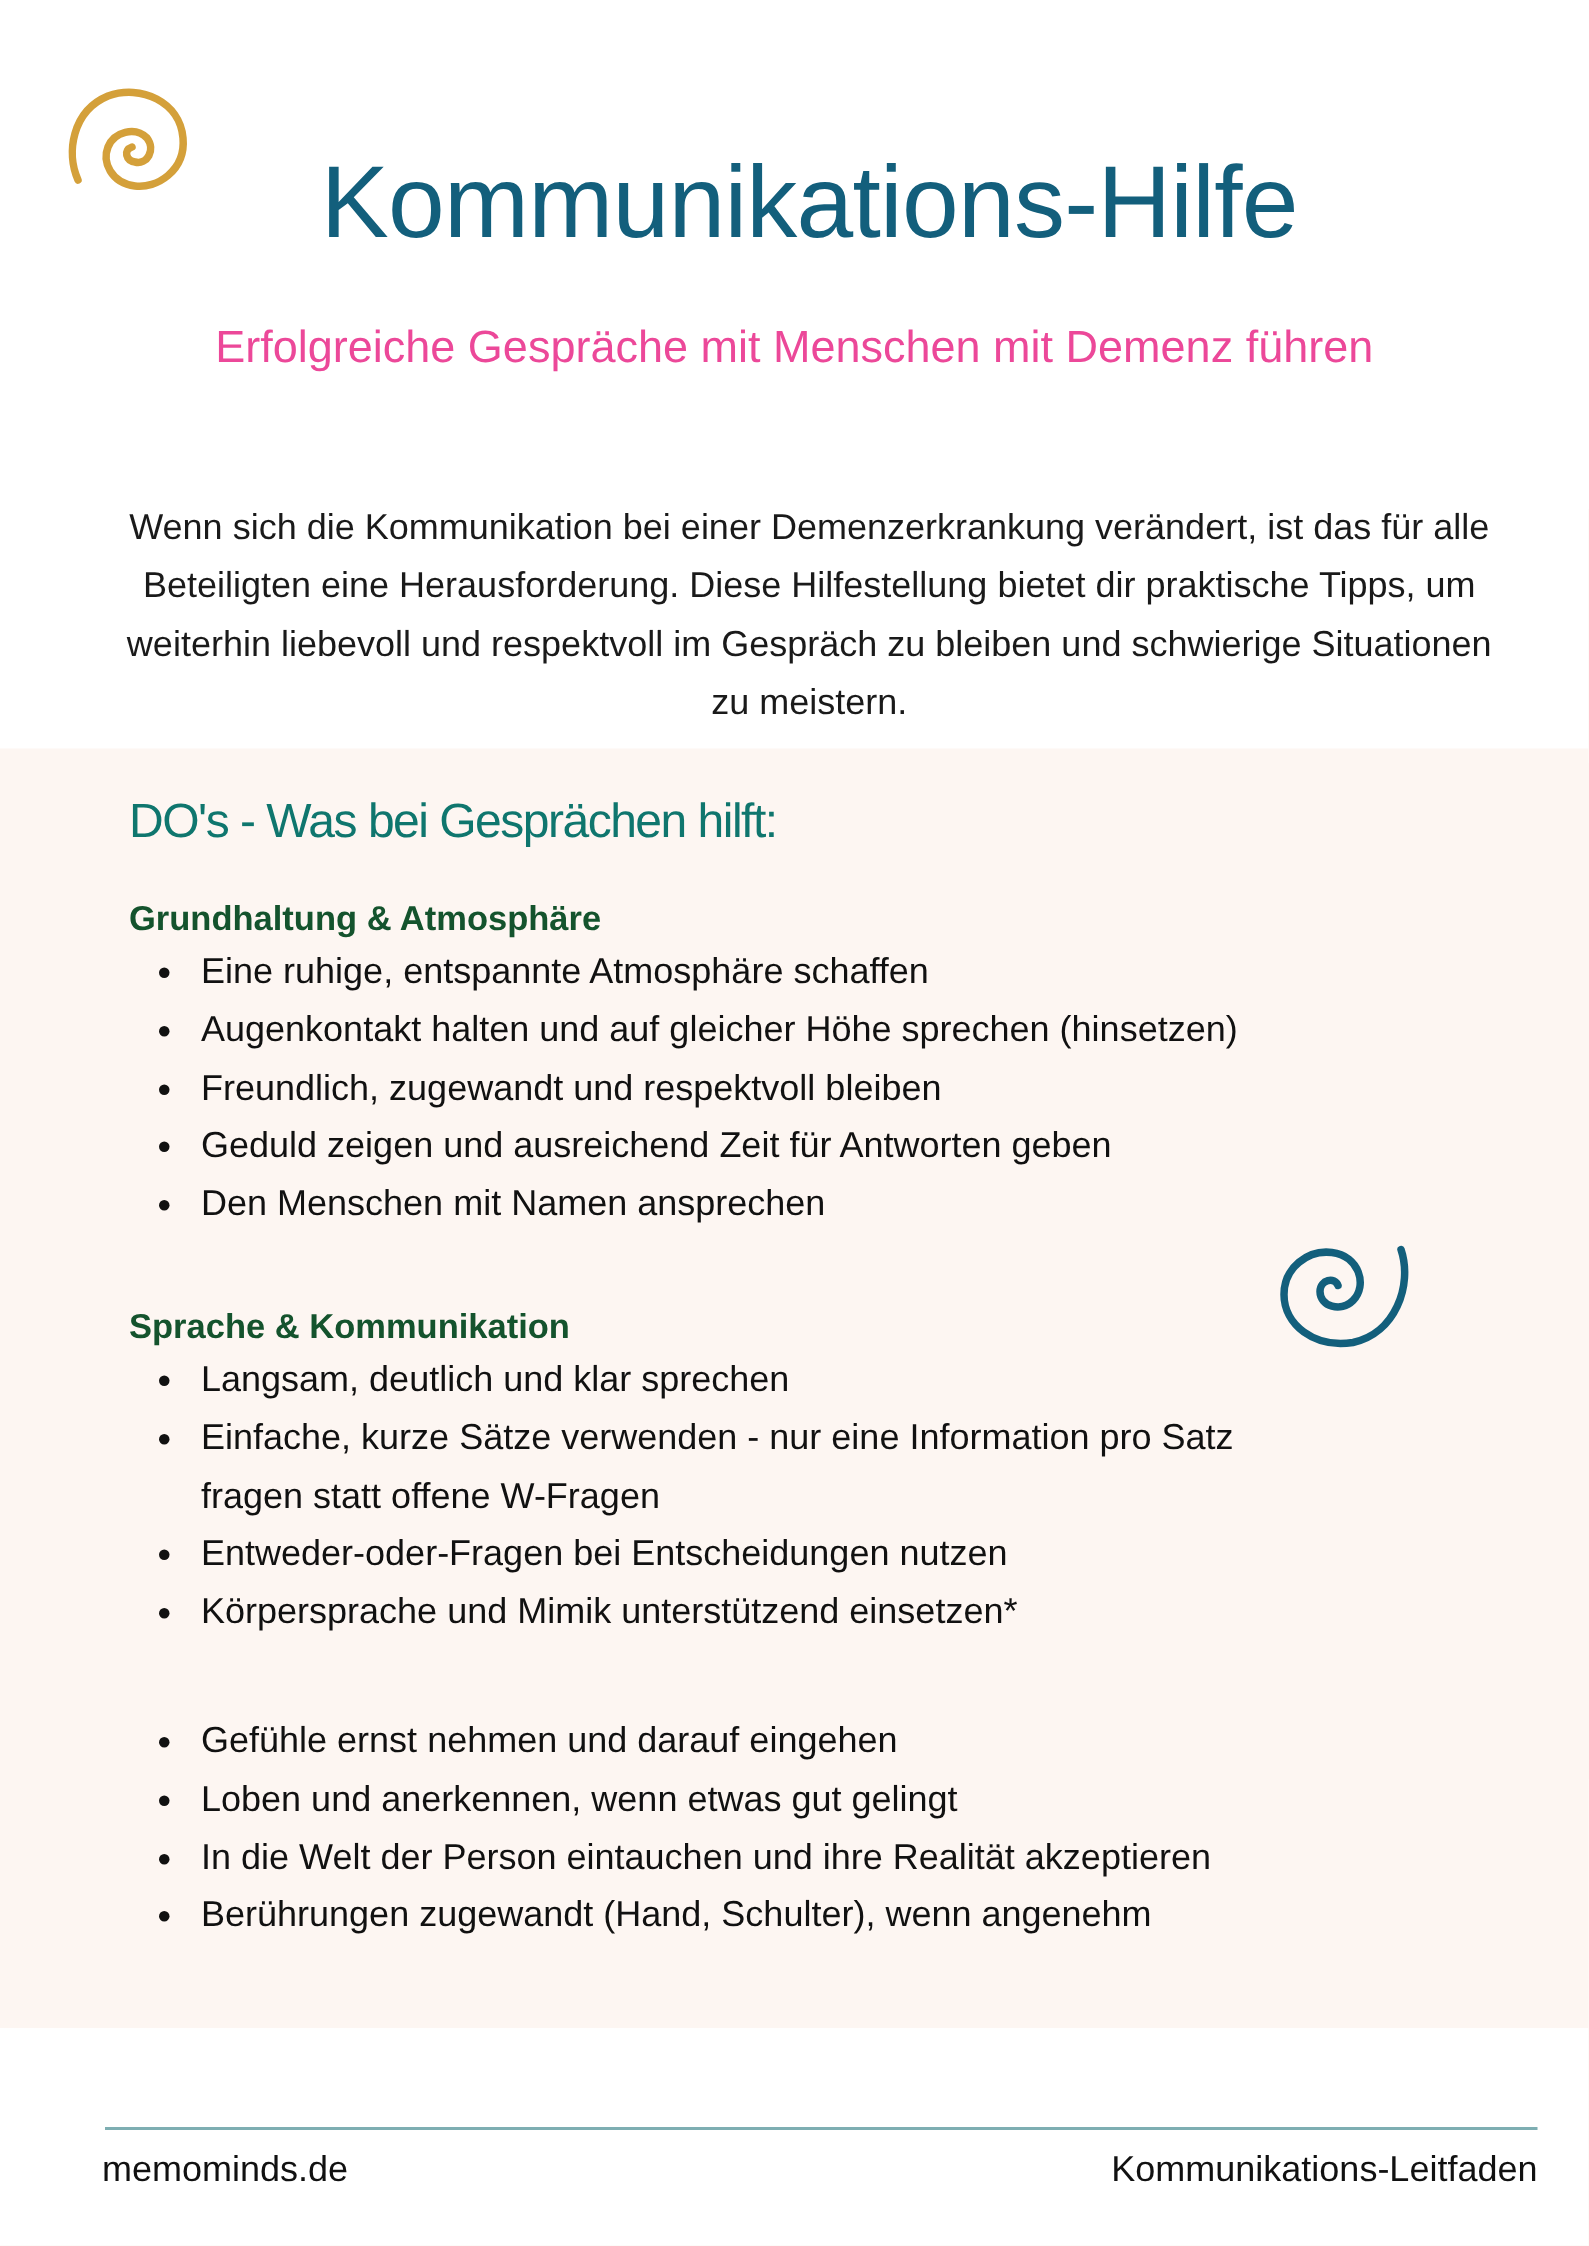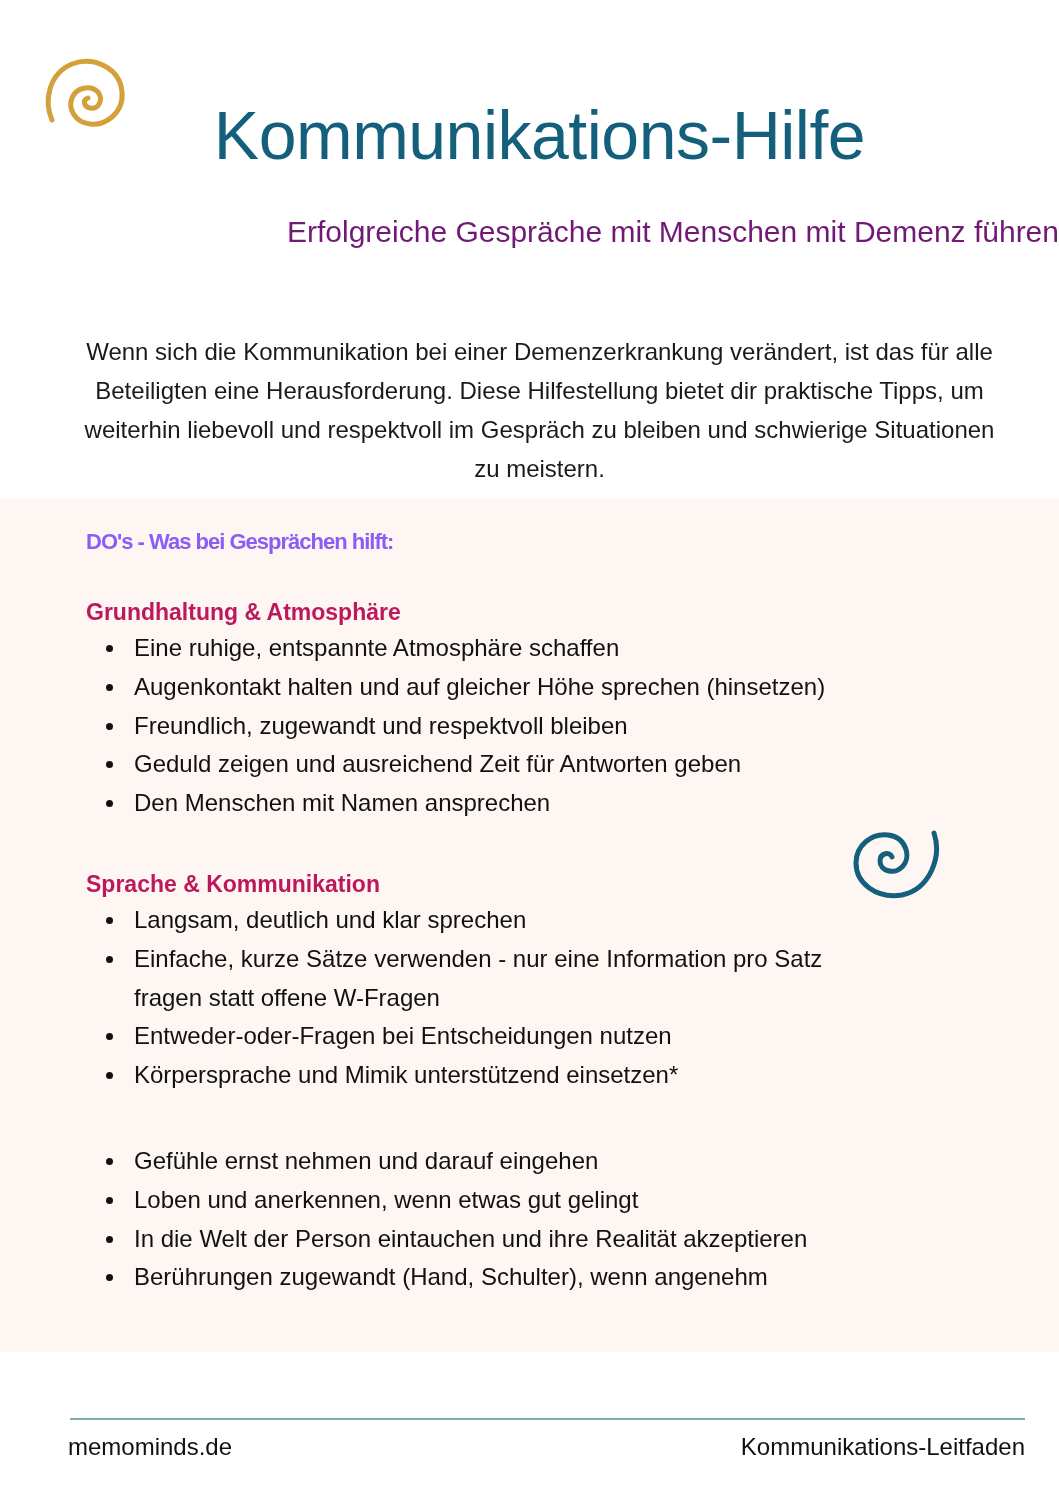--- a/index.html
+++ b/index.html
@@ -7,38 +7,38 @@
     width: 1059px; height: 1497px; background: #ffffff; position: relative;
     font-family: "DejaVu Sans", sans-serif; color: #1a1a1a; overflow: hidden;
   }
   .spiral-gold { position: absolute; left: 42px; top: 52px; width: 90px; height: 80px; }
   .title {
     position: absolute; left: 0; right: 0; top: 96px; text-align: center;
     font-family: "Liberation Sans", sans-serif; font-size: 68px; color: #135f7c;
     letter-spacing: -0.5px; padding-left: 20px;
   }
   .subtitle {
-    position: absolute; left: 0; right: 0; top: 215px; text-align: right;
-    font-family: "Liberation Sans", sans-serif; font-size: 30px; color: #701a75;
+    position: absolute; left: 0; right: 0; top: 215px; text-align: center;
+    font-family: "Liberation Sans", sans-serif; font-size: 30px; color: #ec4899;
   }
   .intro {
     position: absolute; left: 80px; right: 60px; top: 295px; text-align: center;
     font-family: "Liberation Sans", sans-serif; font-size: 24px; line-height: 39px; color: #1a1a1a; margin-top: 37px;
   }
   .dos-panel {
     position: absolute; left: 0; right: 0; top: 499px; height: 853px; background: #fdf6f2;
   }
   .dos-title {
     position: absolute; left: 86px; top: 30px; font-family: "Liberation Sans", sans-serif;
-    font-size: 22px; font-weight: bold; color: #8b5cf6; letter-spacing: -1px;
+    font-size: 32px; font-weight: normal; color: #0f766e; letter-spacing: -1px;
   }
   .section { position: absolute; left: 86px; right: 60px; }
   .section h3 {
     margin: 0; font-family: "Liberation Sans", sans-serif; font-size: 23px; font-weight: bold;
-    color: #be185d; line-height: 30px;
+    color: #14532d; line-height: 30px;
   }
   .section ul { margin: 2px 0 0 0; padding: 0 0 0 48px; list-style: none; }
   .section li {
     position: relative; font-family: "Liberation Sans", sans-serif; font-size: 24px;
     line-height: 38.8px; color: #111;
   }
   .section li::before {
     content: ""; position: absolute; left: -28px; top: 16px; width: 7px; height: 7px;
     border-radius: 50%; background: #111;
   }

